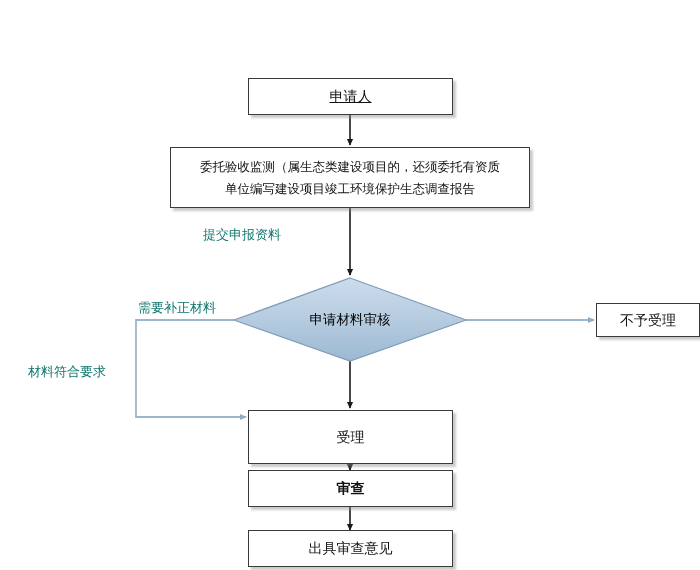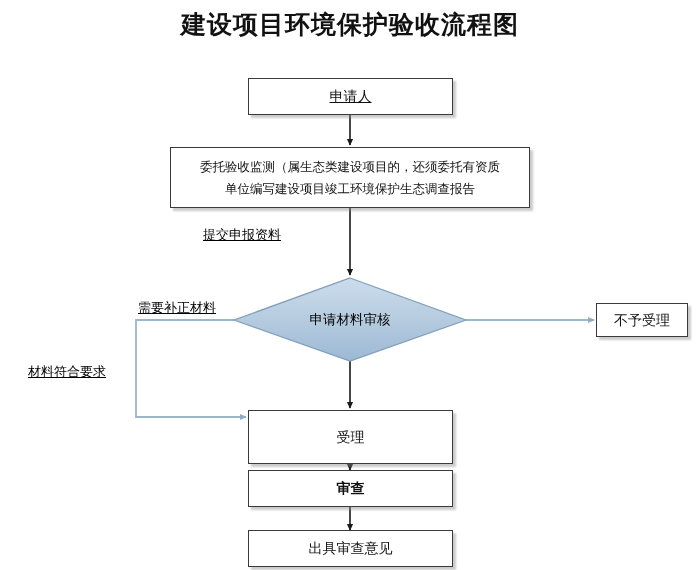--- a/index.html
+++ b/index.html
@@ -44,33 +44,31 @@
     position:absolute;
     left:0;top:0;width:100%;height:100%;
     display:flex;align-items:center;justify-content:center;
     font-size:13.5px;color:#000000;
     pointer-events:none;
     text-align:center;
   }
   .edge-label{
     position:absolute;
     font-size:13px;
-    color:#000000;
+    color:#0f766e;
     white-space:nowrap;
     line-height:18px;
-    text-decoration:underline;
   }
   svg.wires{position:absolute;left:0;top:0;width:700px;height:570px;}
 </style>
 </head>
 <body>
 
 <div id="stage">
 
-  <div class="page-title">建设项目环境保护验收流程图</div>
 
   <svg class="wires" viewBox="0 0 700 570">
     <defs>
       <marker id="arrowBlack" markerWidth="10" markerHeight="10" refX="6.2" refY="3.6" orient="auto" markerUnits="userSpaceOnUse">
         <path d="M0,0.4 L7,3.6 L0,6.8 z" fill="#1a1a1a"></path>
       </marker>
       <marker id="arrowBlue" markerWidth="10" markerHeight="10" refX="6.2" refY="3.6" orient="auto" markerUnits="userSpaceOnUse">
         <path d="M0,0.6 L7,3.6 L0,6.6 z" fill="#8fadc6"></path>
       </marker>
       <linearGradient id="diamondGrad" x1="0" y1="0" x2="0" y2="1">
@@ -103,21 +101,21 @@
 
   <div class="node multiline" style="left:170px;top:147px;width:360px;height:61px;flex-direction:column;">
     <span>委托验收监测（属生态类建设项目的，还须委托有资质</span>
     <span>单位编写建设项目竣工环境保护生态调查报告</span>
   </div>
 
   <div class="diamond-wrap" style="left:234px;top:278px;width:232px;height:83px;">
     <div class="diamond-label">申请材料审核</div>
   </div>
 
-  <div class="node" style="left:596px;top:303px;width:92px;height:34px;">
+  <div class="node" style="left:596px;top:303px;width:104px;height:34px;">
     <span>不予受理</span>
   </div>
 
   <div class="node" style="left:248px;top:410px;width:205px;height:54px;">
     <span>受理</span>
   </div>
 
   <div class="node" style="left:248px;top:470px;width:205px;height:37px;font-weight:bold;">
     <span>审查</span>
   </div>

